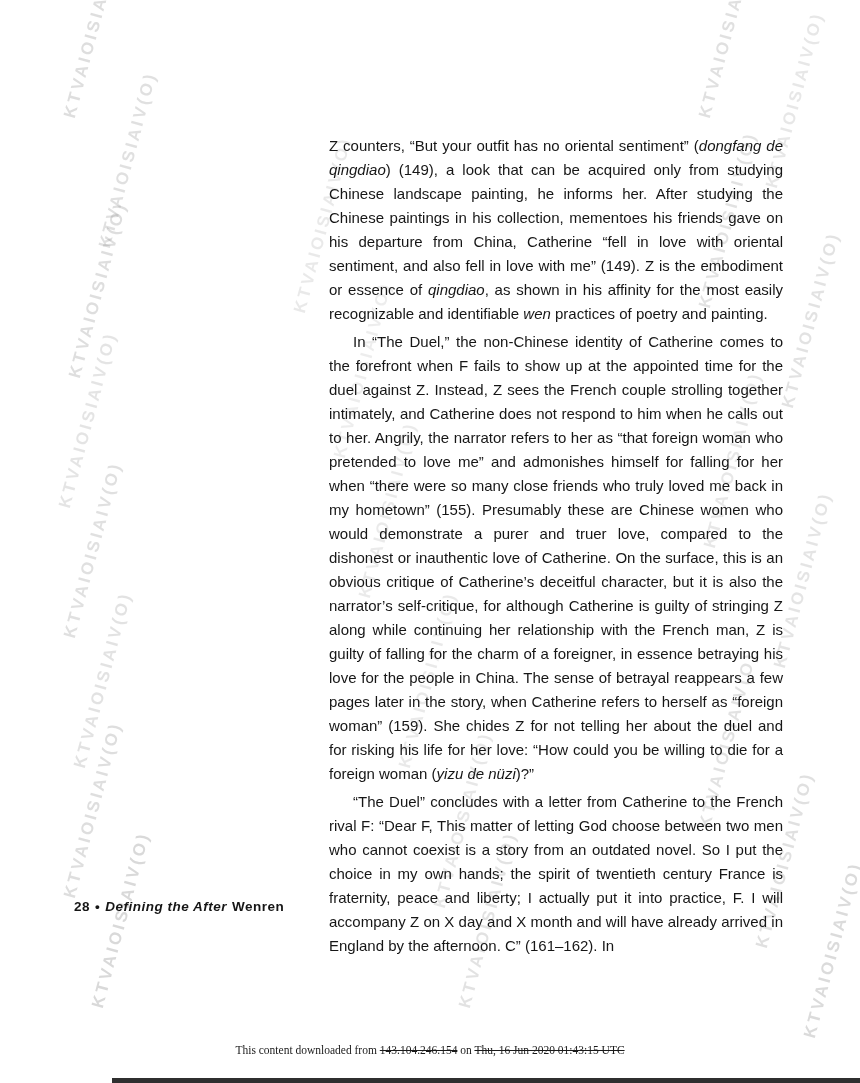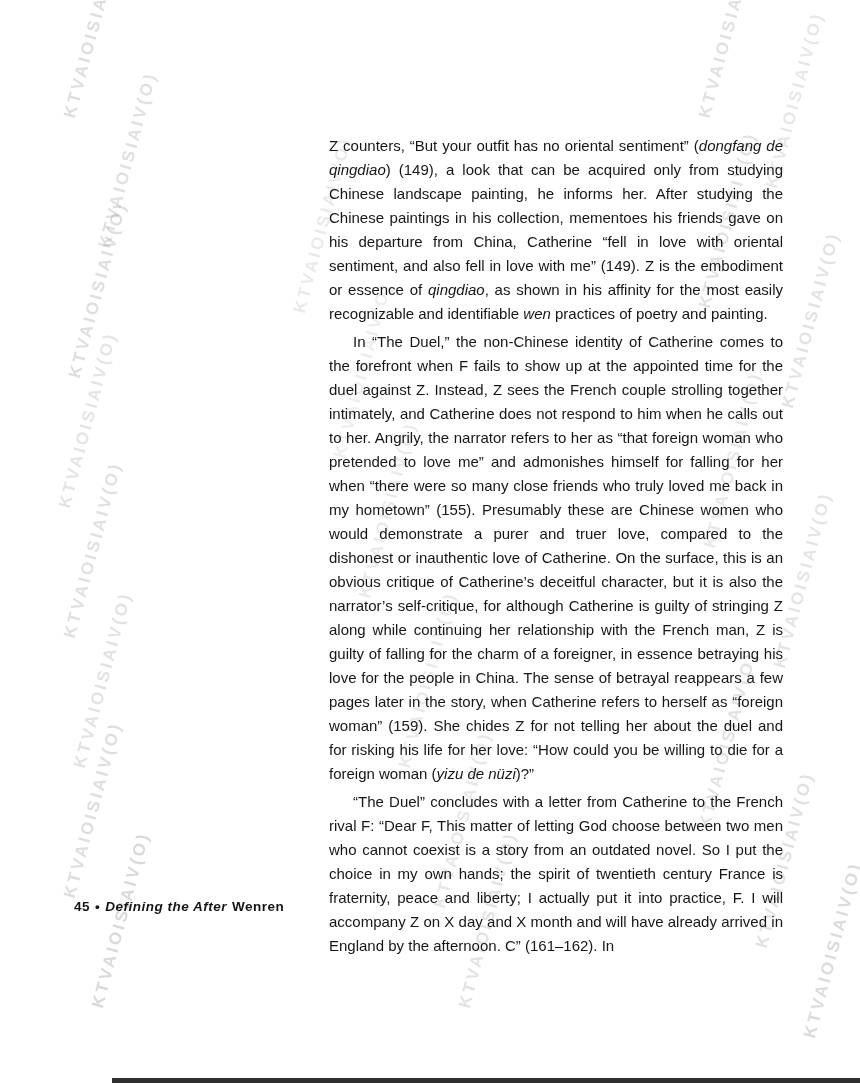--- a/index.html
+++ b/index.html
@@ -103,21 +103,22 @@
       <span class="wm" style="left: 800px; top: 1035px; opacity: 0.3;">KTVAIOISIAIV(O)</span>
     </div>
 
   <main class="text-block">
       <p class="para"><span>Z counters, “But your outfit has no oriental sentiment” (</span><span class="it">dongfang de qingdiao</span><span>) (149), a look that can be acquired only from studying Chinese landscape painting, he informs her. After studying the Chinese paintings in his collection, mementoes his friends gave on his departure from China, Catherine “fell in love with oriental sentiment, and also fell in love with me” (149). Z is the embodiment or essence of </span><span class="it">qingdiao</span><span>, as shown in his affinity for the most easily recognizable and identifiable </span><span class="it">wen</span><span> practices of poetry and painting.</span></p>
       <p class="para indent"><span>In “The Duel,” the non-Chinese identity of Catherine comes to the forefront when F fails to show up at the appointed time for the duel against Z. Instead, Z sees the French couple strolling together intimately, and Catherine does not respond to him when he calls out to her. Angrily, the narrator refers to her as “that foreign woman who pretended to love me” and admonishes himself for falling for her when “there were so many close friends who truly loved me back in my hometown” (155). Presumably these are Chinese women who would demonstrate a purer and truer love, compared to the dishonest or inauthentic love of Catherine. On the surface, this is an obvious critique of Catherine’s deceitful character, but it is also the narrator’s self-critique, for although Catherine is guilty of stringing Z along while continuing her relationship with the French man, Z is guilty of falling for the charm of a foreigner, in essence betraying his love for the people in China. The sense of betrayal reappears a few pages later in the story, when Catherine refers to herself as “foreign woman” (159). She chides Z for not telling her about the duel and for risking his life for her love: “How could you be willing to die for a foreign woman (</span><span class="it">yizu de nüzi</span><span>)?”</span></p>
       <p class="para indent"><span>“The Duel” concludes with a letter from Catherine to the French rival F: “Dear F, This matter of letting God choose between two men who cannot coexist is a story from an outdated novel. So I put the choice in my own hands; the spirit of twentieth century France is fraternity, peace and liberty; I actually put it into practice, F. I will accompany Z on X day and X month and will have already arrived in England by the afternoon. C” (161–162). In</span></p>
     </main>
 
   <div class="running-footer">
-    <span>45</span><span class="sep">•</span><span class="title-it">Defining the After</span><span>Wenren</span>
+    <span>28</span><span class="sep">•</span><span class="title-it">Defining the After</span><span>Wenren</span>
   </div>
 
   <div class="provenance">
+    <div class="prov-line1"><span>This content downloaded from </span><span class="redacted">143.104.246.154</span><span> on </span><span class="redacted">Thu, 16 Jun 2020 01:43:15 UTC</span></div>
   </div>
 
   <div class="scan-edge"></div>
 
 </div>
 
 </body></html>

